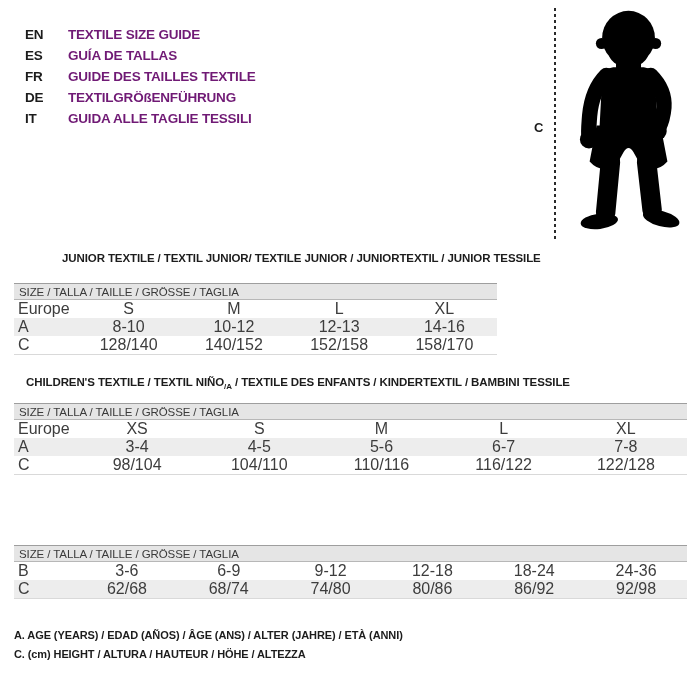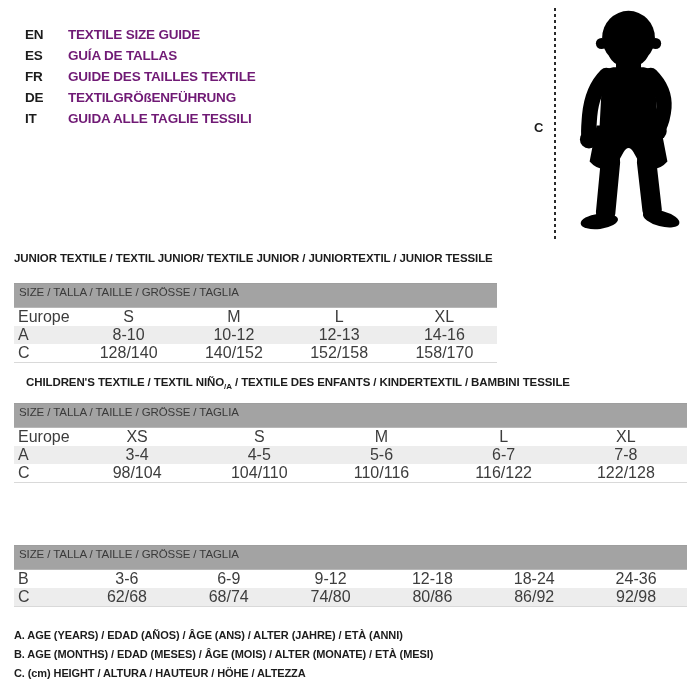--- a/index.html
+++ b/index.html
@@ -16,31 +16,31 @@
   
   .figure { position:absolute; left:528px; top:4px; width:172px; height:242px; }
   .c-label { position:absolute; left:6px; top:116px; font-weight:bold; font-size:13px; color:#1c1c1c; }
   .dash-line { position:absolute; left:26px; top:4px; width:2px; height:234px;
     background:repeating-linear-gradient(to bottom,#2a2a2a 0 3px, transparent 3px 6px); }
   .baby-svg { position:absolute; left:38px; top:2px; width:132px; height:238px; }
 
   
   .bold-title { position:absolute; left:14px; font-weight:bold; font-size:11.5px;
     letter-spacing:-0.1px; color:#1c1c1c; white-space:nowrap; }
-  .junior-title { top:252px; }
+  .junior-title { top:252px;margin-left:48px; }
   .children-title { top:376px;margin-left:12px; }
   .babies-title { top:493px; line-height:18px; }
   .sub { font-size:8px; vertical-align:-3px; }
 
   
   .table-wrap { position:absolute; left:14px; }
   .junior-wrap { top:283px; width:483px; }
   .children-wrap { top:403px; width:673px; }
   .babies-wrap { top:545px; width:673px; }
-  .size-bar { height:25px; line-height:16px; background:#a3a3a3; border-top:1px solid #9e9e9e;
+  .size-bar { height:17px; line-height:16px; background:#e5e5e5; border-top:1px solid #9e9e9e;
     border-bottom:1px solid #b7b7b7; padding-left:5px; font-size:11.5px; color:#3a3a3a;
     box-sizing:border-box; letter-spacing:-0.1px; }
   table { width:100%; border-collapse:collapse; table-layout:fixed; font-size:16px;
     color:#3d3d3d; border-bottom:1px solid #d9d9d9; }
   td { height:17px; padding:0; text-align:center; white-space:nowrap; }
   td.rowlabel { text-align:left; padding-left:4px; }
   col.first { width:62px; }
   tr.alt { background:#ededed; }
 
   
@@ -210,17 +210,16 @@
         <td>80/86</td>
         <td>86/92</td>
         <td>92/98</td>
       </tr>
     </tbody>
       </table>
   </div>
 
   <div class="footnotes">
     <div class="footnote">A. AGE (YEARS) / EDAD (AÑOS) / ÂGE (ANS) / ALTER (JAHRE) / ETÀ (ANNI)</div>
-    <div class="footnote">B. AGE (MONTHS) / EDAD (MESES) / ÂGE (MOIS) / ALTER (MONATE) / ETÀ (MESI)</div>
     <div class="footnote">C. (cm) HEIGHT / ALTURA / HAUTEUR / HÖHE / ALTEZZA</div>
   </div>
 
 </div>
 
 </body></html>

